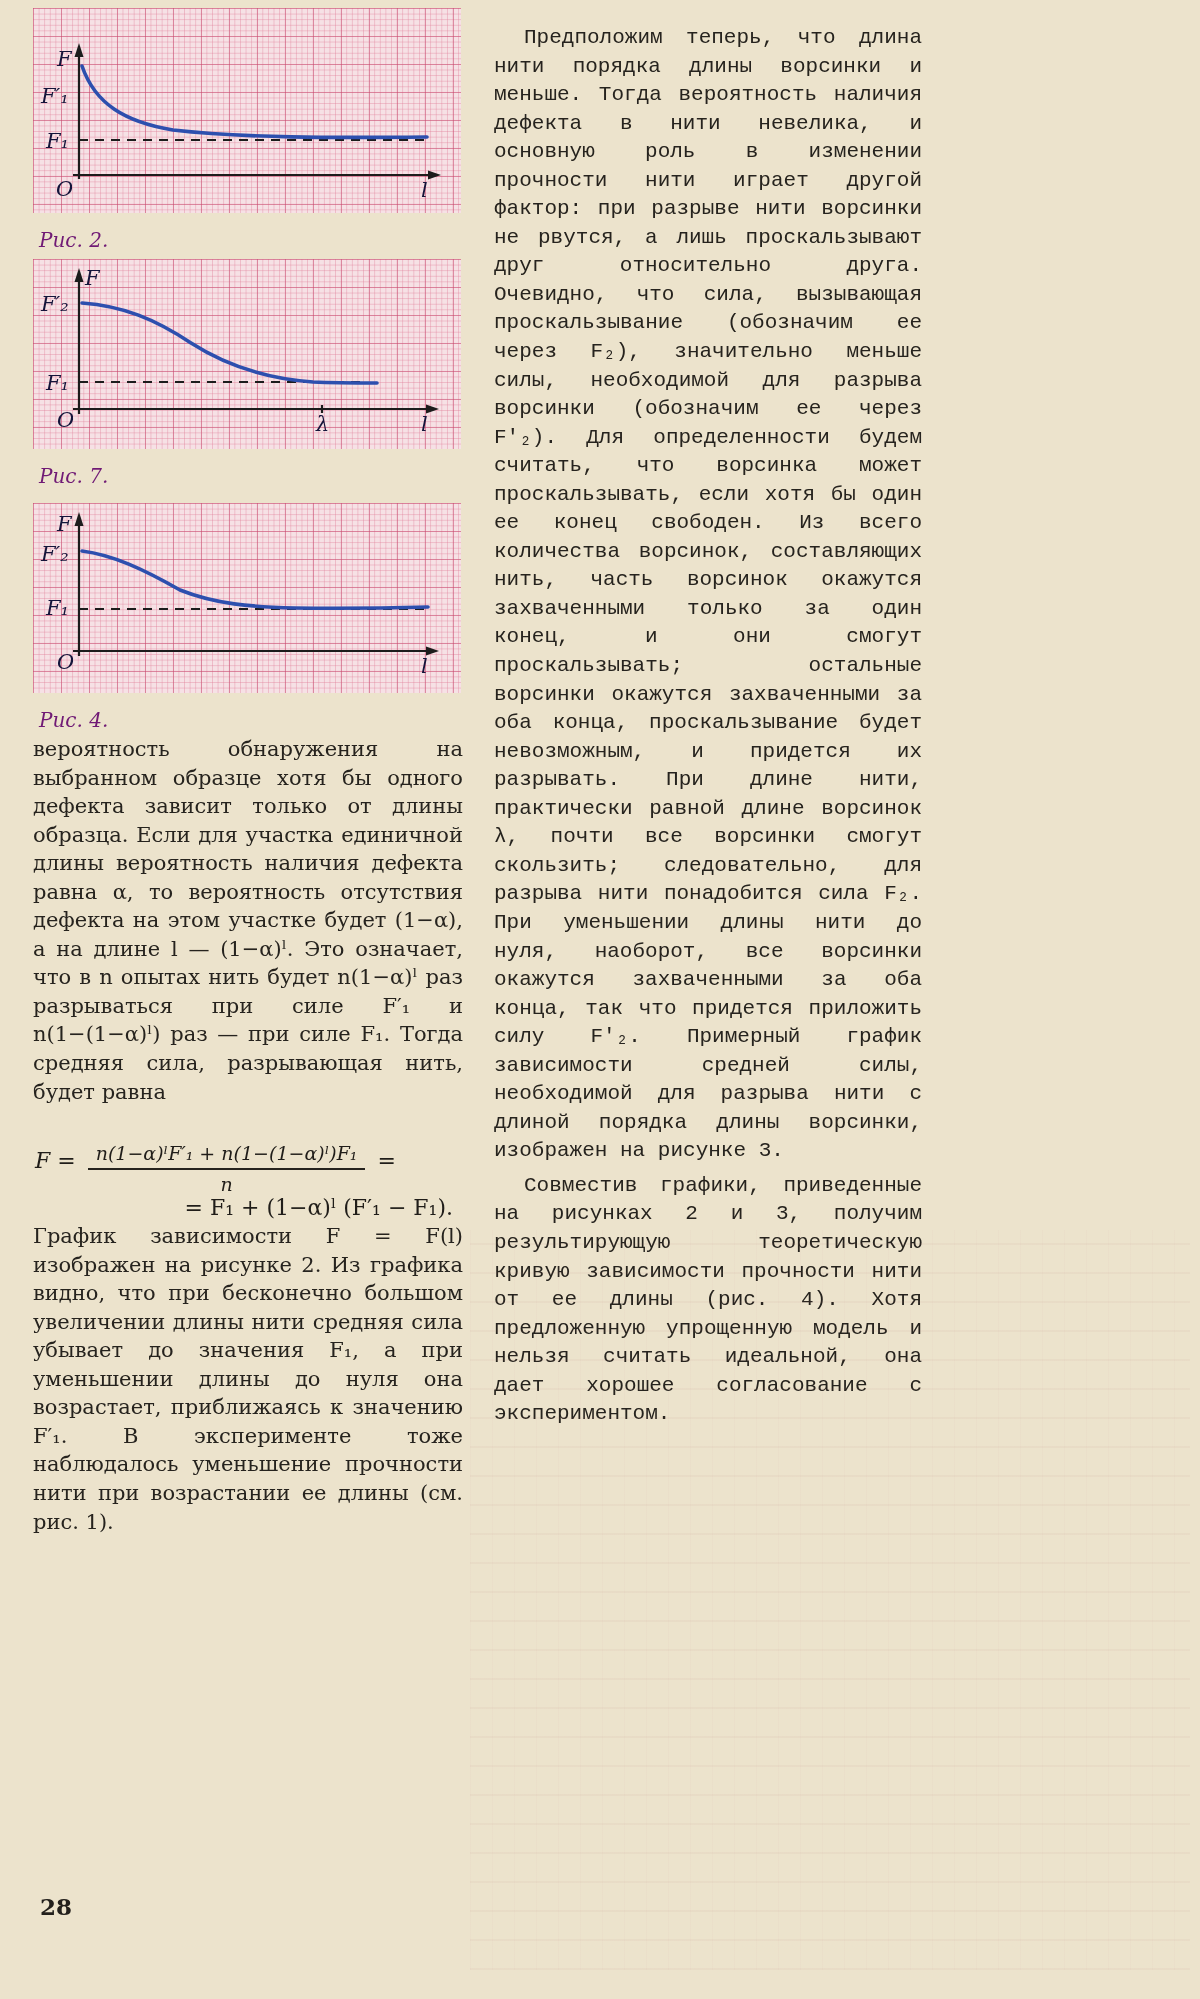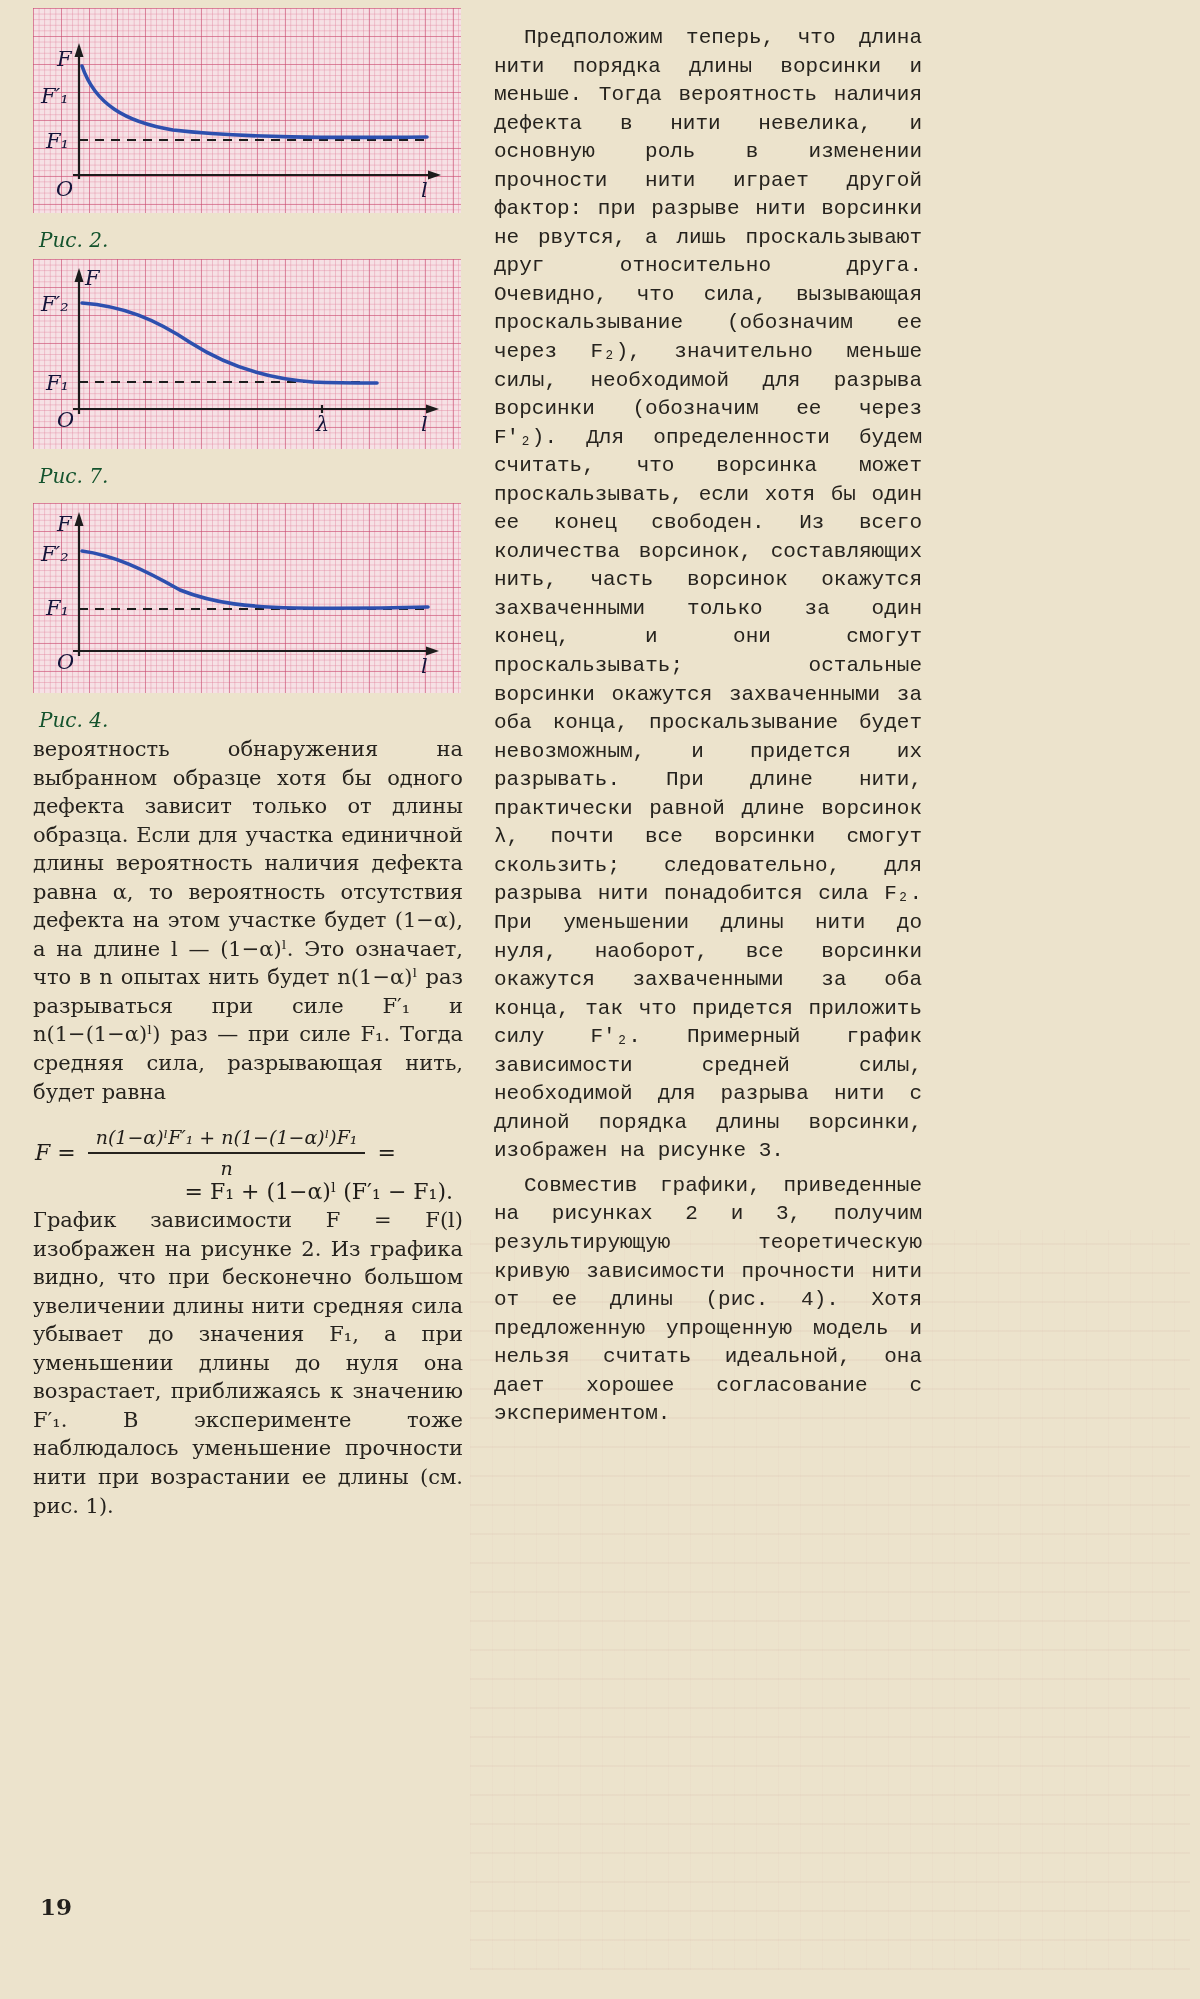--- a/index.html
+++ b/index.html
@@ -47,36 +47,36 @@
   }
   .graph svg { display:block; width:100%; height:100%; }
   .g2 { height:205px; }
   .g3 { height:190px; }
   .g4 { height:190px; }
   .fig-caption {
     font-style:italic;
     font-size:20px;
     line-height:26px;
     margin:14px 0 0 6px;
-    color:#14532d;
+    color:#701a75;
   }
   .axis  { stroke:#1c1c1c; stroke-width:2.2; fill:none; }
   .arrow { fill:#1c1c1c; stroke:none; }
   .dash  { stroke:#1c1c1c; stroke-width:1.8; stroke-dasharray:9 7; fill:none; }
   .curve { stroke:#2d4fae; stroke-width:3.6; fill:none; stroke-linecap:round; }
   .lbl   { font-family:"DejaVu Serif", serif; font-style:italic; font-size:21px; fill:#14143a; }
 
   
   .formula {
     display:flex; align-items:center; gap:12px;
     margin:20px 0 0 2px;
     font-size:22px; font-style:italic; color:#201d19;
   }
   .frac { display:inline-flex; flex-direction:column; text-align:center; font-size:19px; }
-  .frac .num { padding:0 8px 4px 8px; border-bottom:2px solid #26231e; }
+  .frac .num { padding:0 8px 4px 8px; border-bottom:2px solid #26231e;margin-top:16px; }
   .frac .den { padding-top:3px; }
   .formula-line2 {
     margin:0 10px 0 0;
     text-align:right;
     font-size:22px; color:#201d19;
   }
 
   
   .page-number {
     position:absolute; left:40px; top:1893px;
@@ -173,14 +173,14 @@
     <p class="body-text">График зависимости F = F(l) изображен на рисунке 2. Из графика видно, что при бесконечно большом увеличении длины нити средняя сила убывает до значения F₁, а при уменьшении длины до нуля она возрастает, приближаясь к значению F′₁. В эксперименте тоже наблюдалось уменьшение прочности нити при возрастании ее длины (см. рис. 1).</p>
   </div>
 
   <div class="col-right">
     <p class="body-text indent">Предположим теперь, что длина нити порядка длины ворсинки и меньше. Тогда вероятность наличия дефекта в нити невелика, и основную роль в изменении прочности нити играет другой фактор: при разрыве нити ворсинки не рвутся, а лишь проскальзывают друг относительно друга. Очевидно, что сила, вызывающая проскальзывание (обозначим ее через F₂), значительно меньше силы, необходимой для разрыва ворсинки (обозначим ее через F′₂). Для определенности будем считать, что ворсинка может проскальзывать, если хотя бы один ее конец свободен. Из всего количества ворсинок, составляющих нить, часть ворсинок окажутся захваченными только за один конец, и они смогут проскальзывать; остальные ворсинки окажутся захваченными за оба конца, проскальзывание будет невозможным, и придется их разрывать. При длине нити, практически равной длине ворсинок λ, почти все ворсинки смогут скользить; следовательно, для разрыва нити понадобится сила F₂. При уменьшении длины нити до нуля, наоборот, все ворсинки окажутся захваченными за оба конца, так что придется приложить силу F′₂. Примерный график зависимости средней силы, необходимой для разрыва нити с длиной порядка длины ворсинки, изображен на рисунке 3.</p>
     <p class="body-text indent para-gap">Совместив графики, приведенные на рисунках 2 и 3, получим результирующую теоретическую кривую зависимости прочности нити от ее длины (рис. 4). Хотя предложенную упрощенную модель и нельзя считать идеальной, она дает хорошее согласование с экспериментом.</p>
   </div>
 
   <div class="ghost"></div>
 
-  <div class="page-number">19</div>
+  <div class="page-number">28</div>
 </div>
 
 </body></html>

